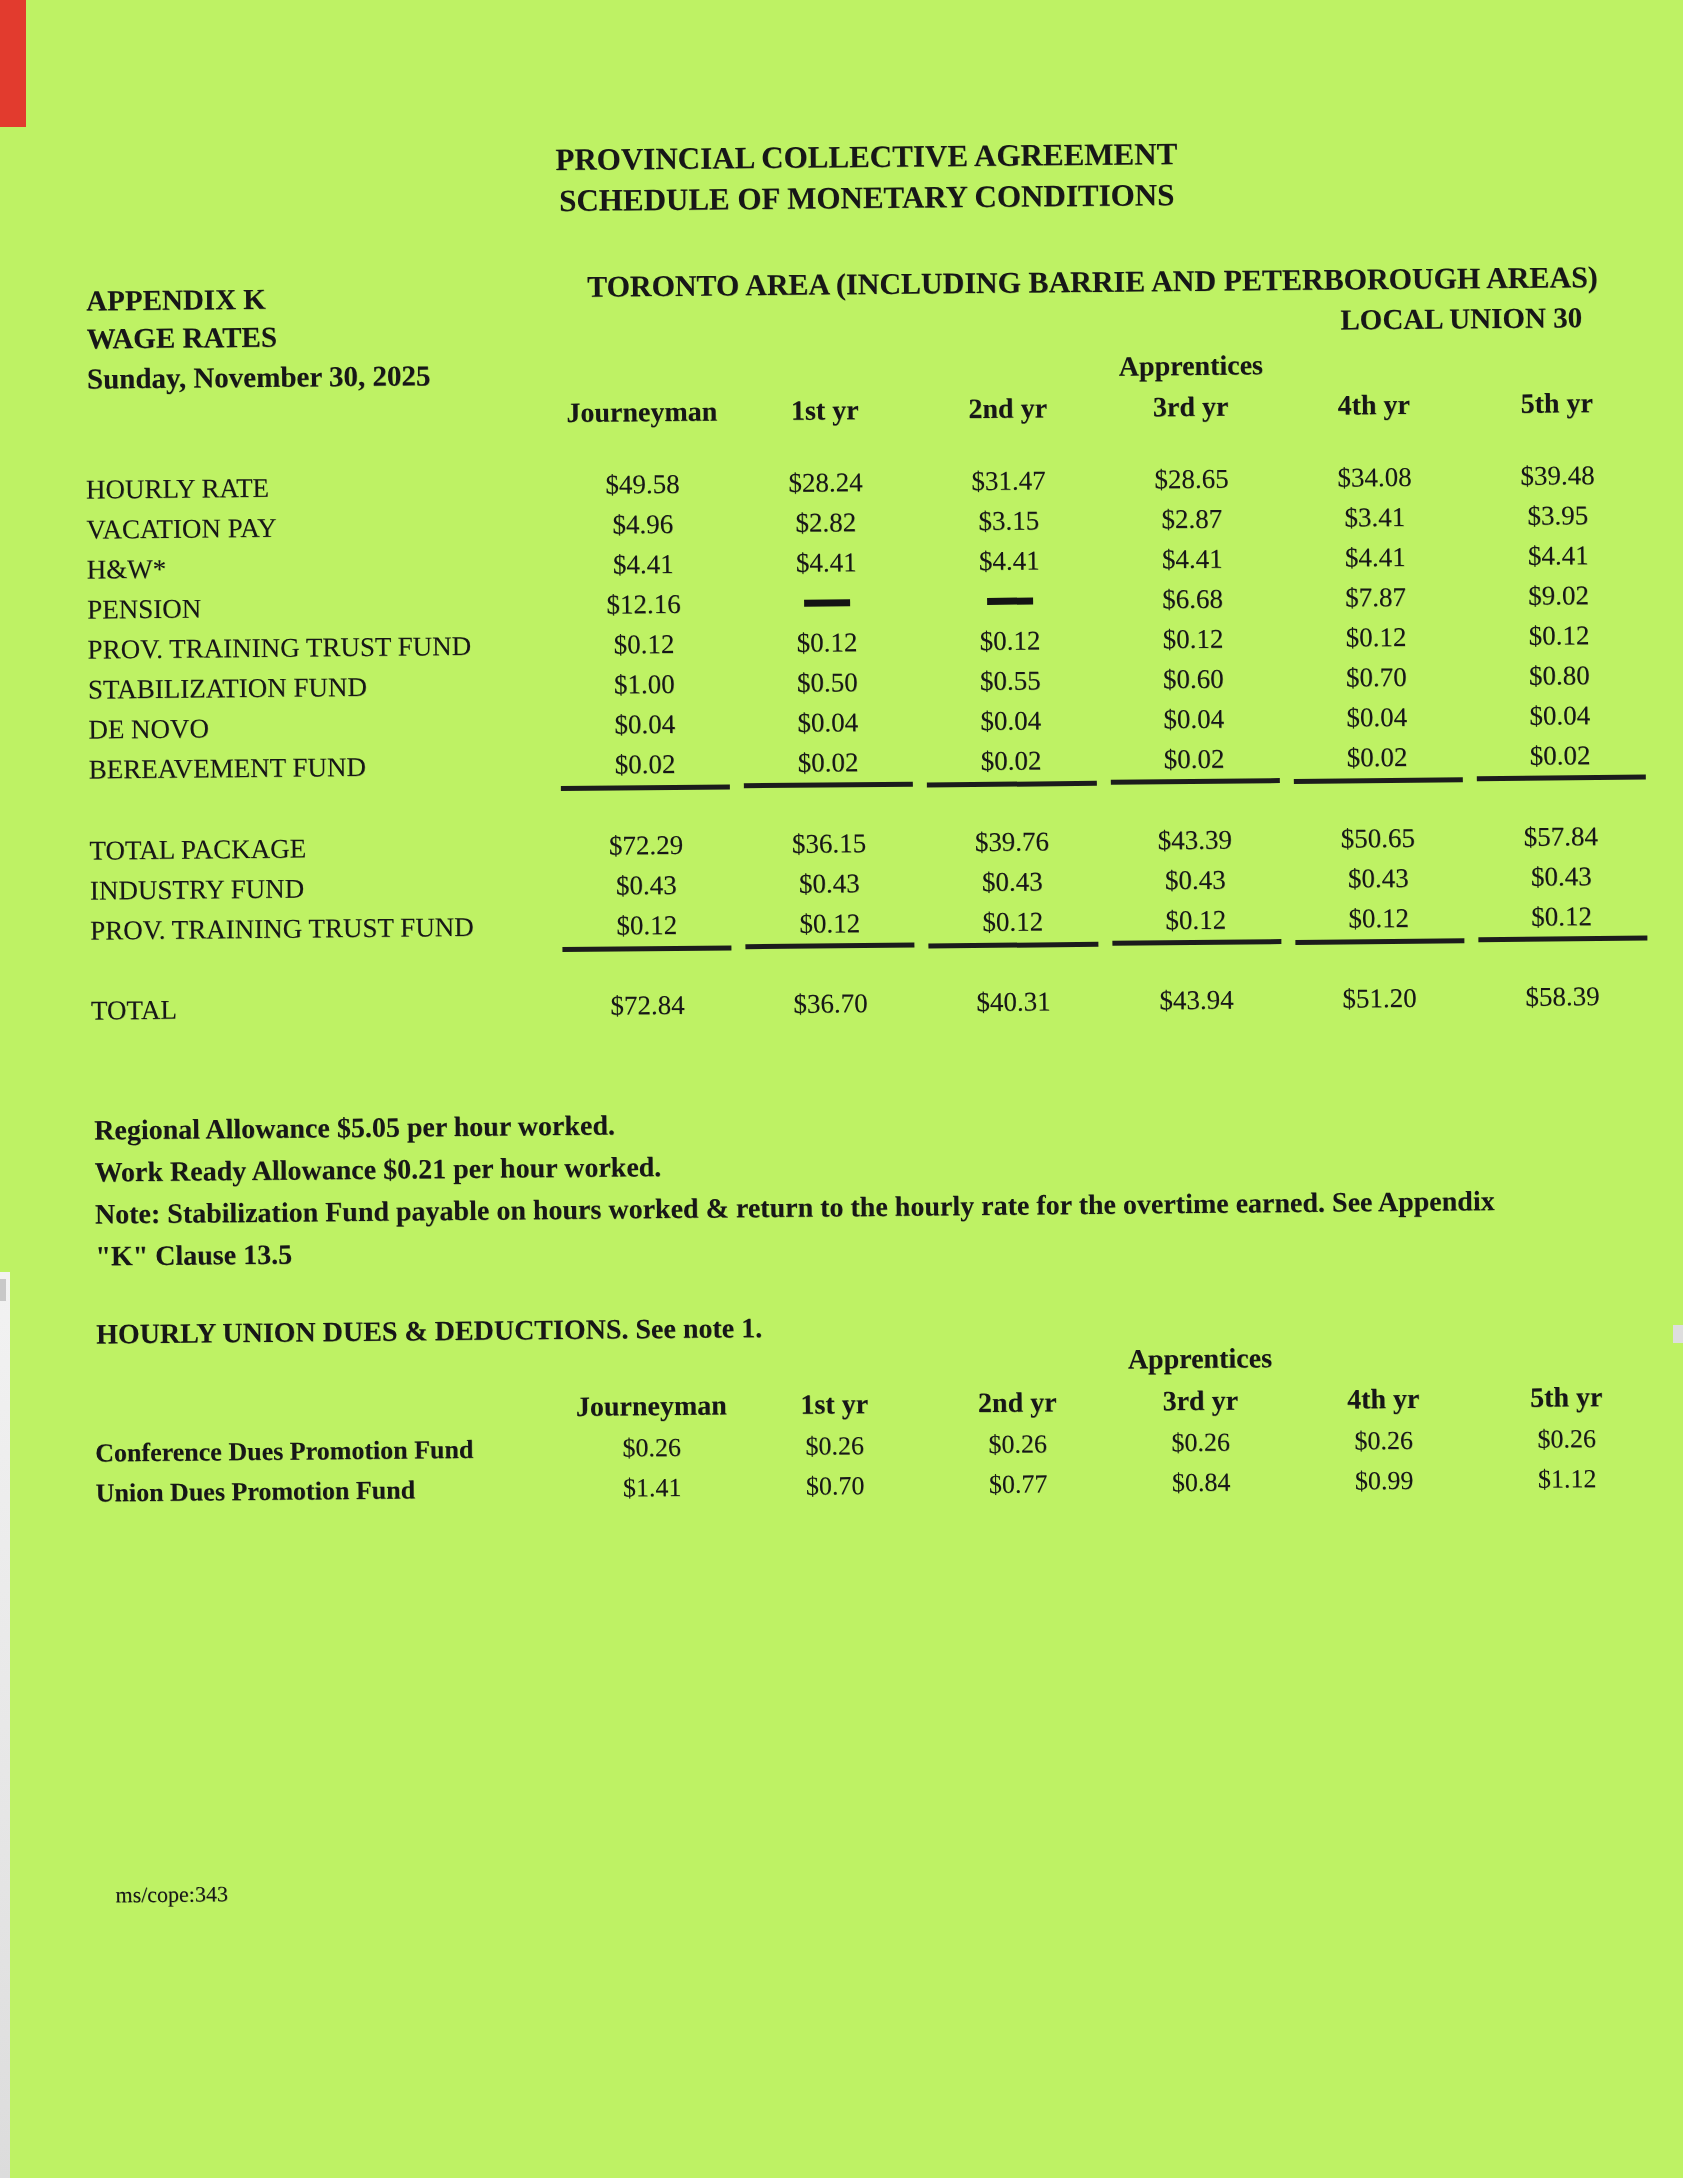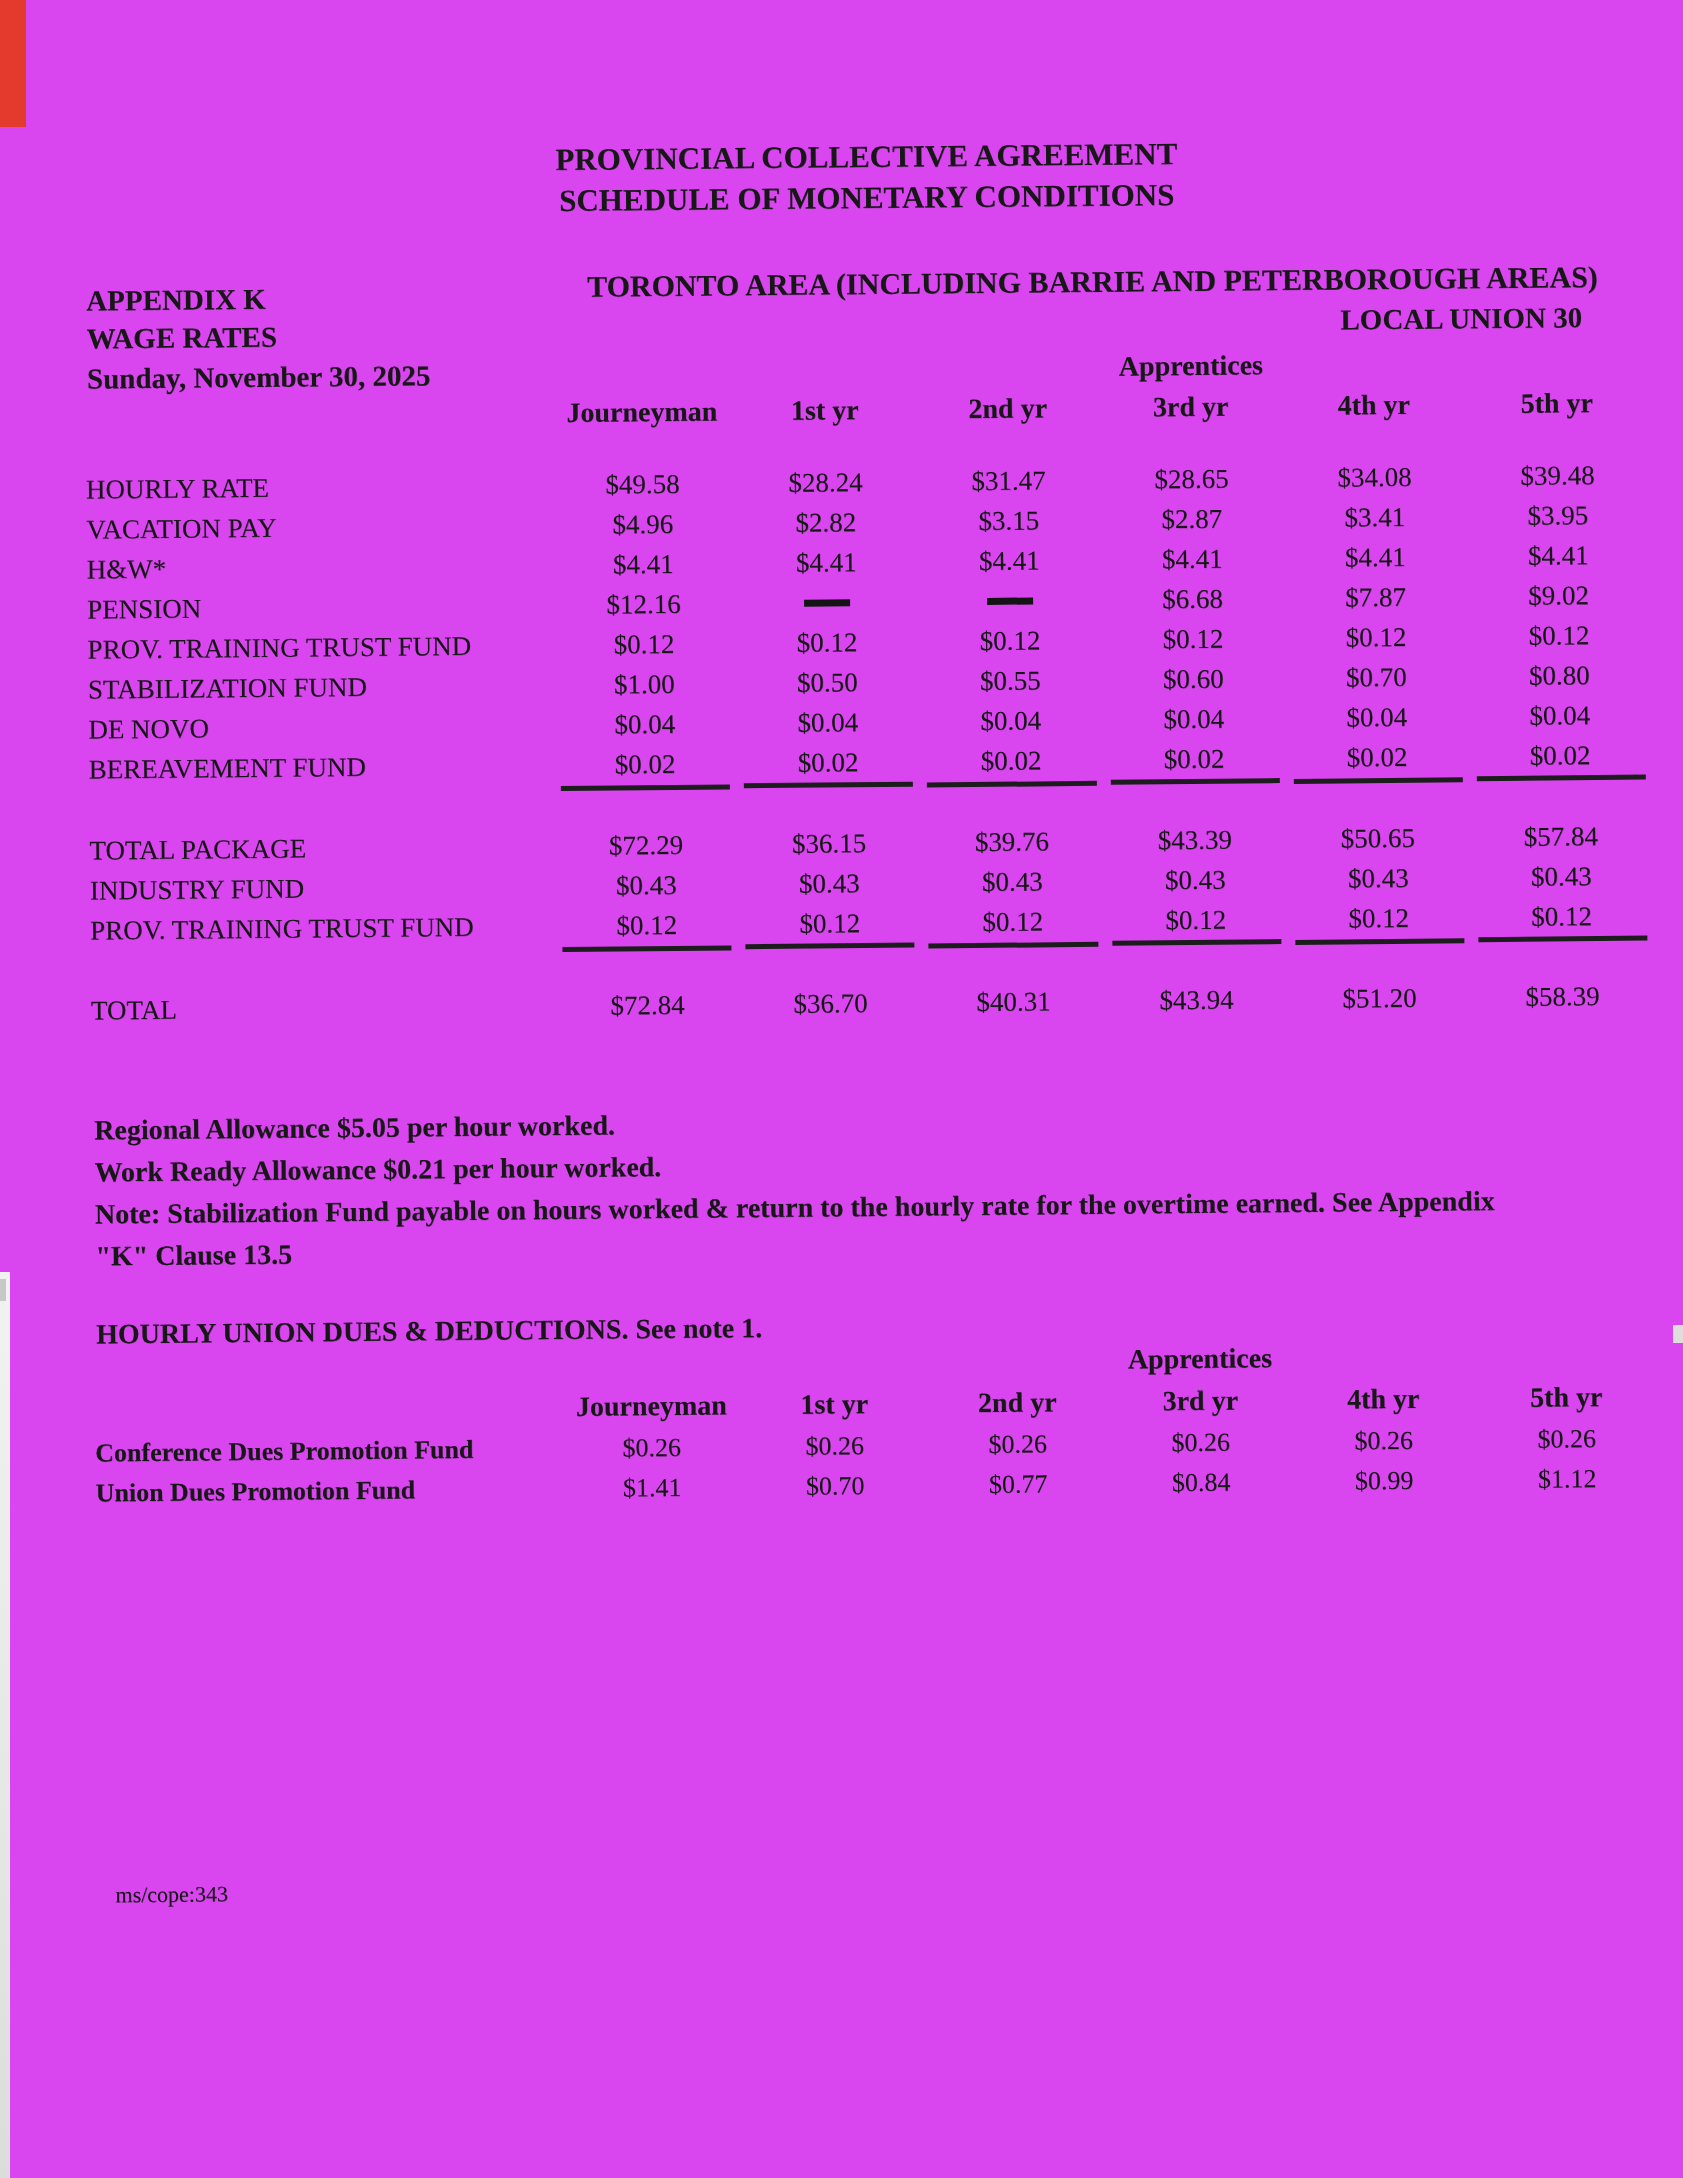--- a/index.html
+++ b/index.html
@@ -1,16 +1,16 @@
 <!DOCTYPE html>
 <html><head>
 <meta charset="utf-8">
 <style>
   html,body{margin:0;padding:0;background:#ffffff;}
-  .page{position:relative;width:1683px;height:2178px;background:#d946ef;overflow:hidden;
+  .page{position:relative;width:1683px;height:2178px;background:#bef264;overflow:hidden;
         font-family:"Liberation Serif","DejaVu Serif",serif;color:#171717;}
   .rot{position:absolute;left:0;top:0;width:1683px;height:2178px;
        transform:rotate(-0.55deg);transform-origin:248px 594px;
        text-shadow:0.4px 0.4px 0.6px rgba(25,25,25,0.35);}
   .abs{position:absolute;white-space:nowrap;}
 
   
   .title-box{left:533px;width:675px;text-align:center;font-weight:700;font-size:31px;line-height:36px;}
   .hb{font-weight:700;font-size:29px;line-height:34px;}
   .area{font-weight:700;font-size:30px;line-height:34px;}

